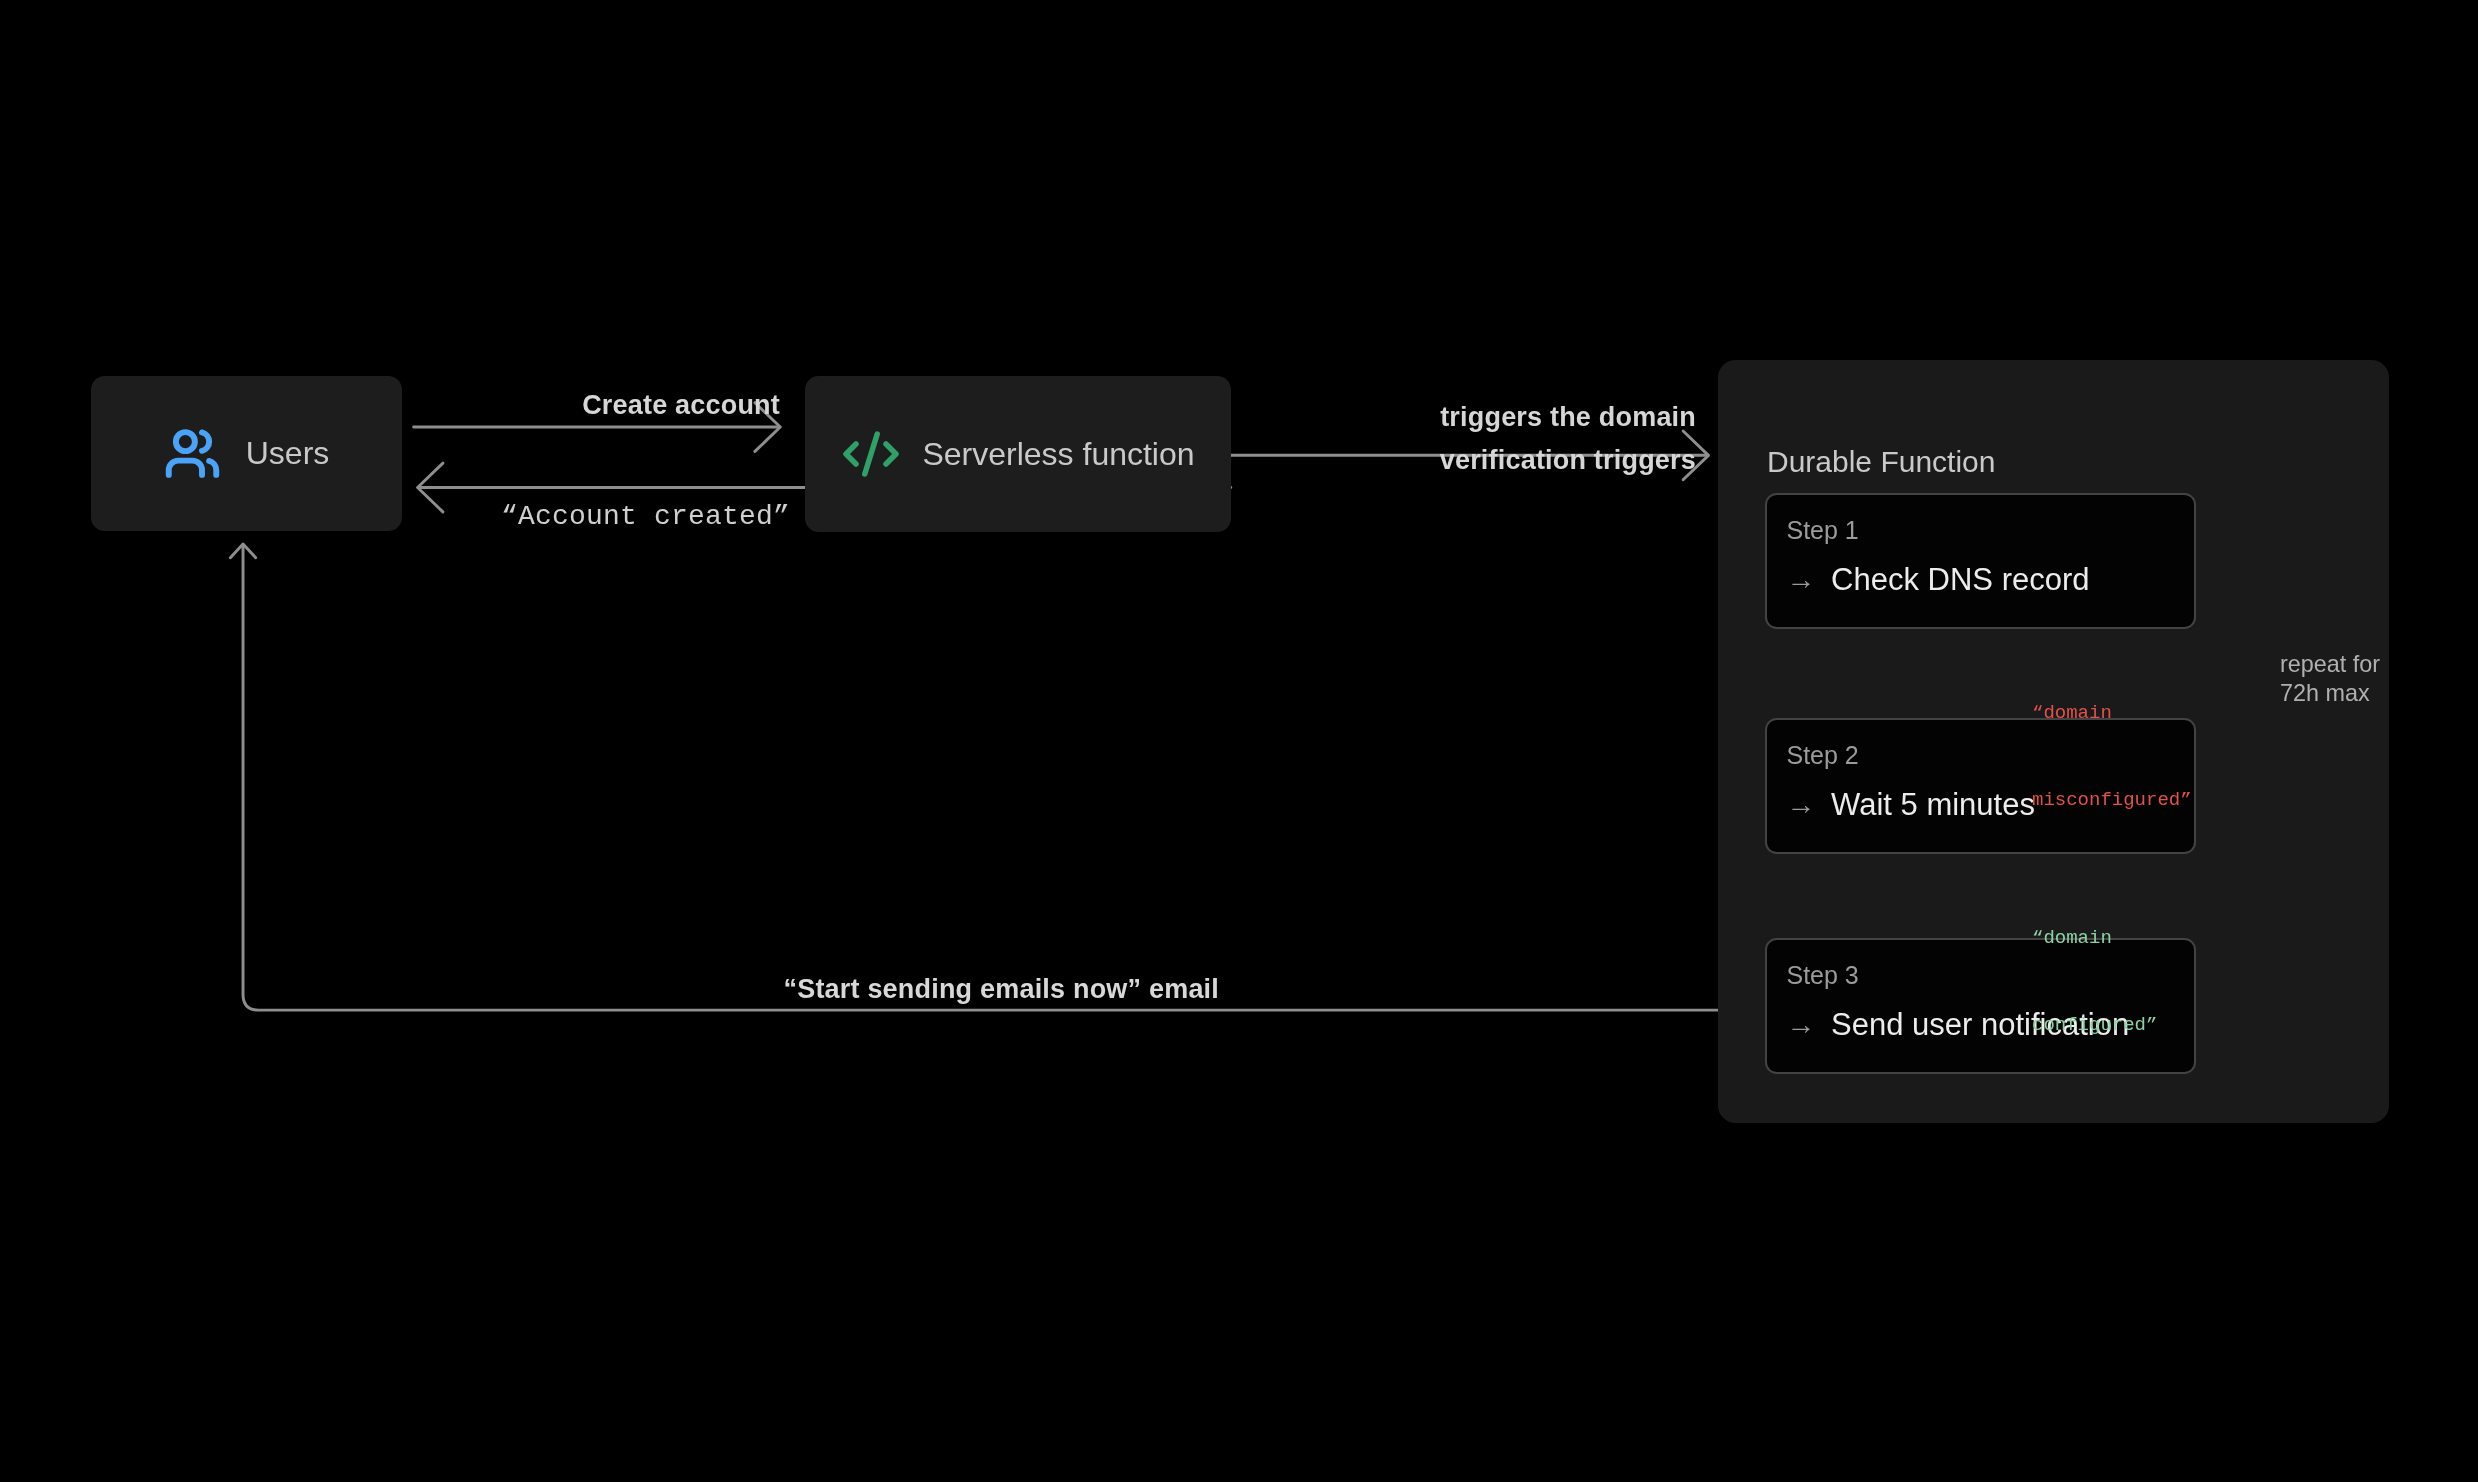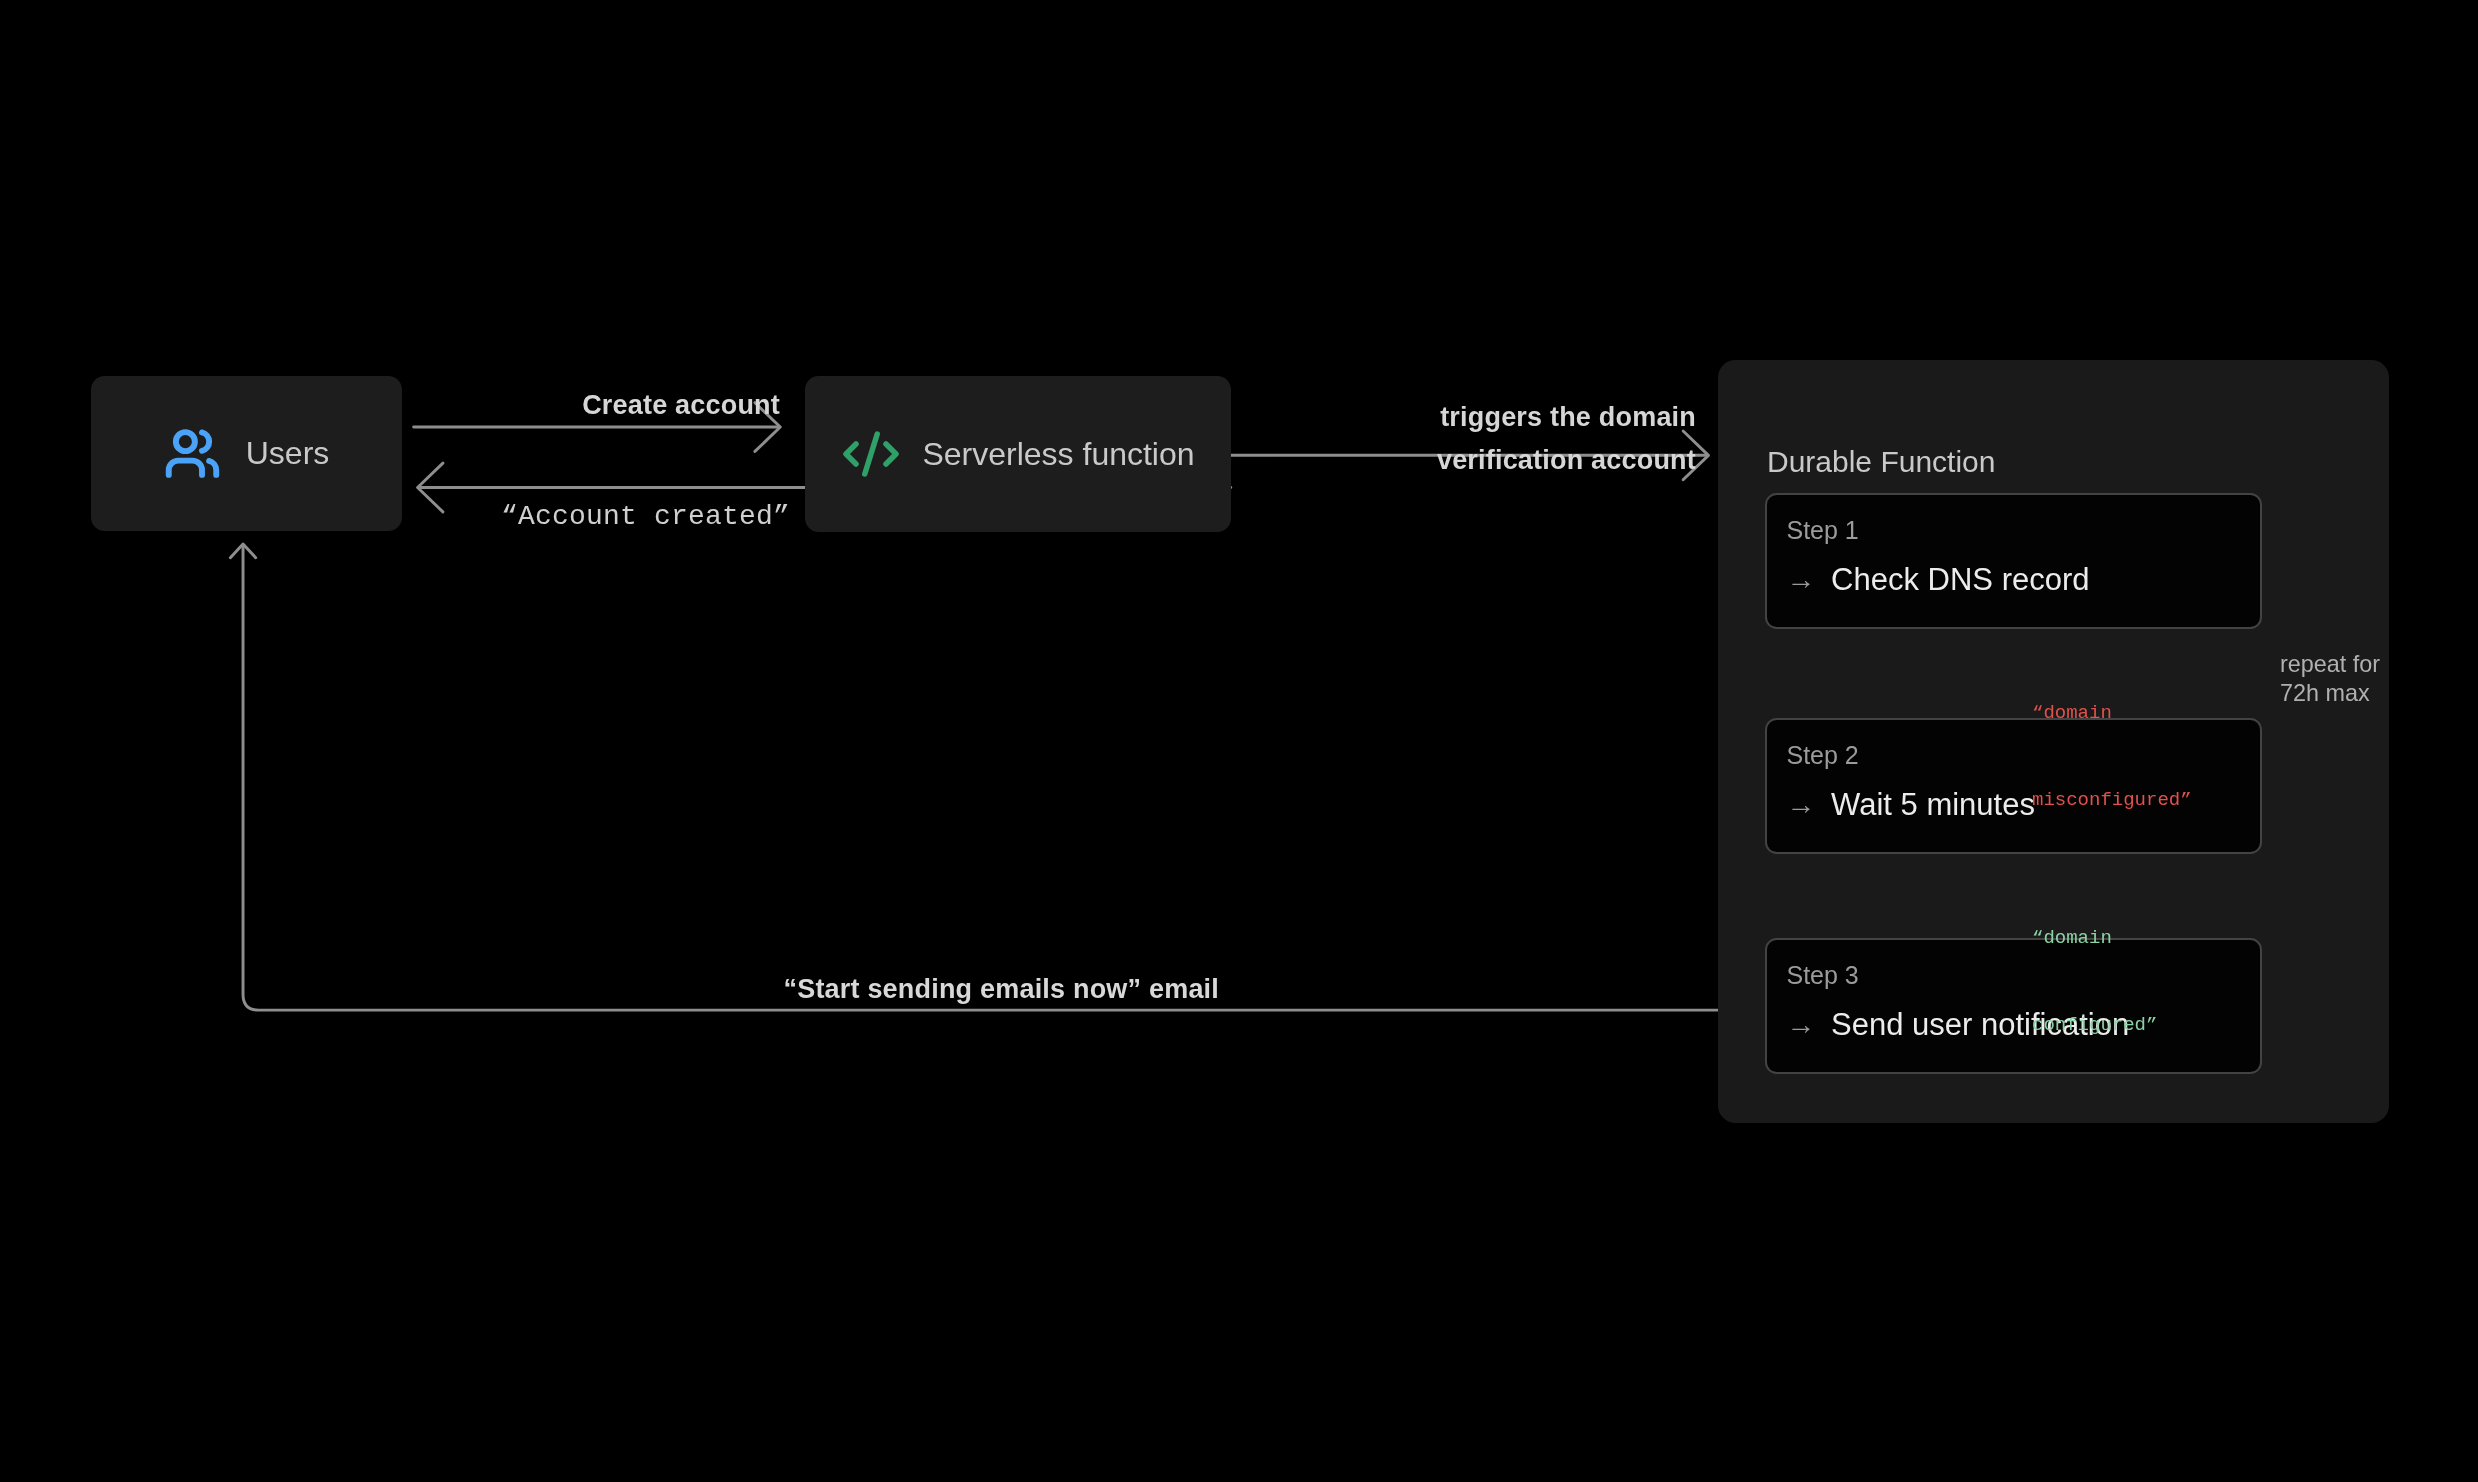--- a/index.html
+++ b/index.html
@@ -52,21 +52,21 @@
   .durable-title {
     position:absolute;
     left:1767px; top:402px;
     color:#c9c9c9;
     font-size:30px;
     line-height:35px;
     margin-top:42px;
   }
   .step {
     position:absolute;
-    left:1765px; width:497px; height:136px;
+    left:1765px; width:431px; height:136px;
     background:#030303;
     border:2px solid #434343;
     border-radius:11.7px;
     box-sizing:border-box;
     padding:19.5px 0 0 19.5px;
   }
   .step-1 { top:493px; }
   .step-2 { top:718px; }
   .step-3 { top:938px; }
   .step-label { color:#9b9b9b; font-size:25px; line-height:31px; }
@@ -157,21 +157,21 @@
     </span>
     <span class="node-label">Serverless function</span>
   </div>
 
   <div class="edge-label" id="lbl-create">Create account</div>
 
   <div class="edge-label mono" id="lbl-account">“Account created”</div>
 
   <div class="edge-label" id="lbl-triggers">
     <div>triggers the domain</div>
-    <div>verification account</div>
+    <div>verification triggers</div>
   </div>
 
   <div class="edge-label" id="lbl-startemail">“Start sending emails now” email</div>
 
   <div class="durable"></div>
   <div class="durable-title">Durable Function</div>
 
   <div class="step step-1">
     <div class="step-label">Step 1</div>
     <div class="step-action">

